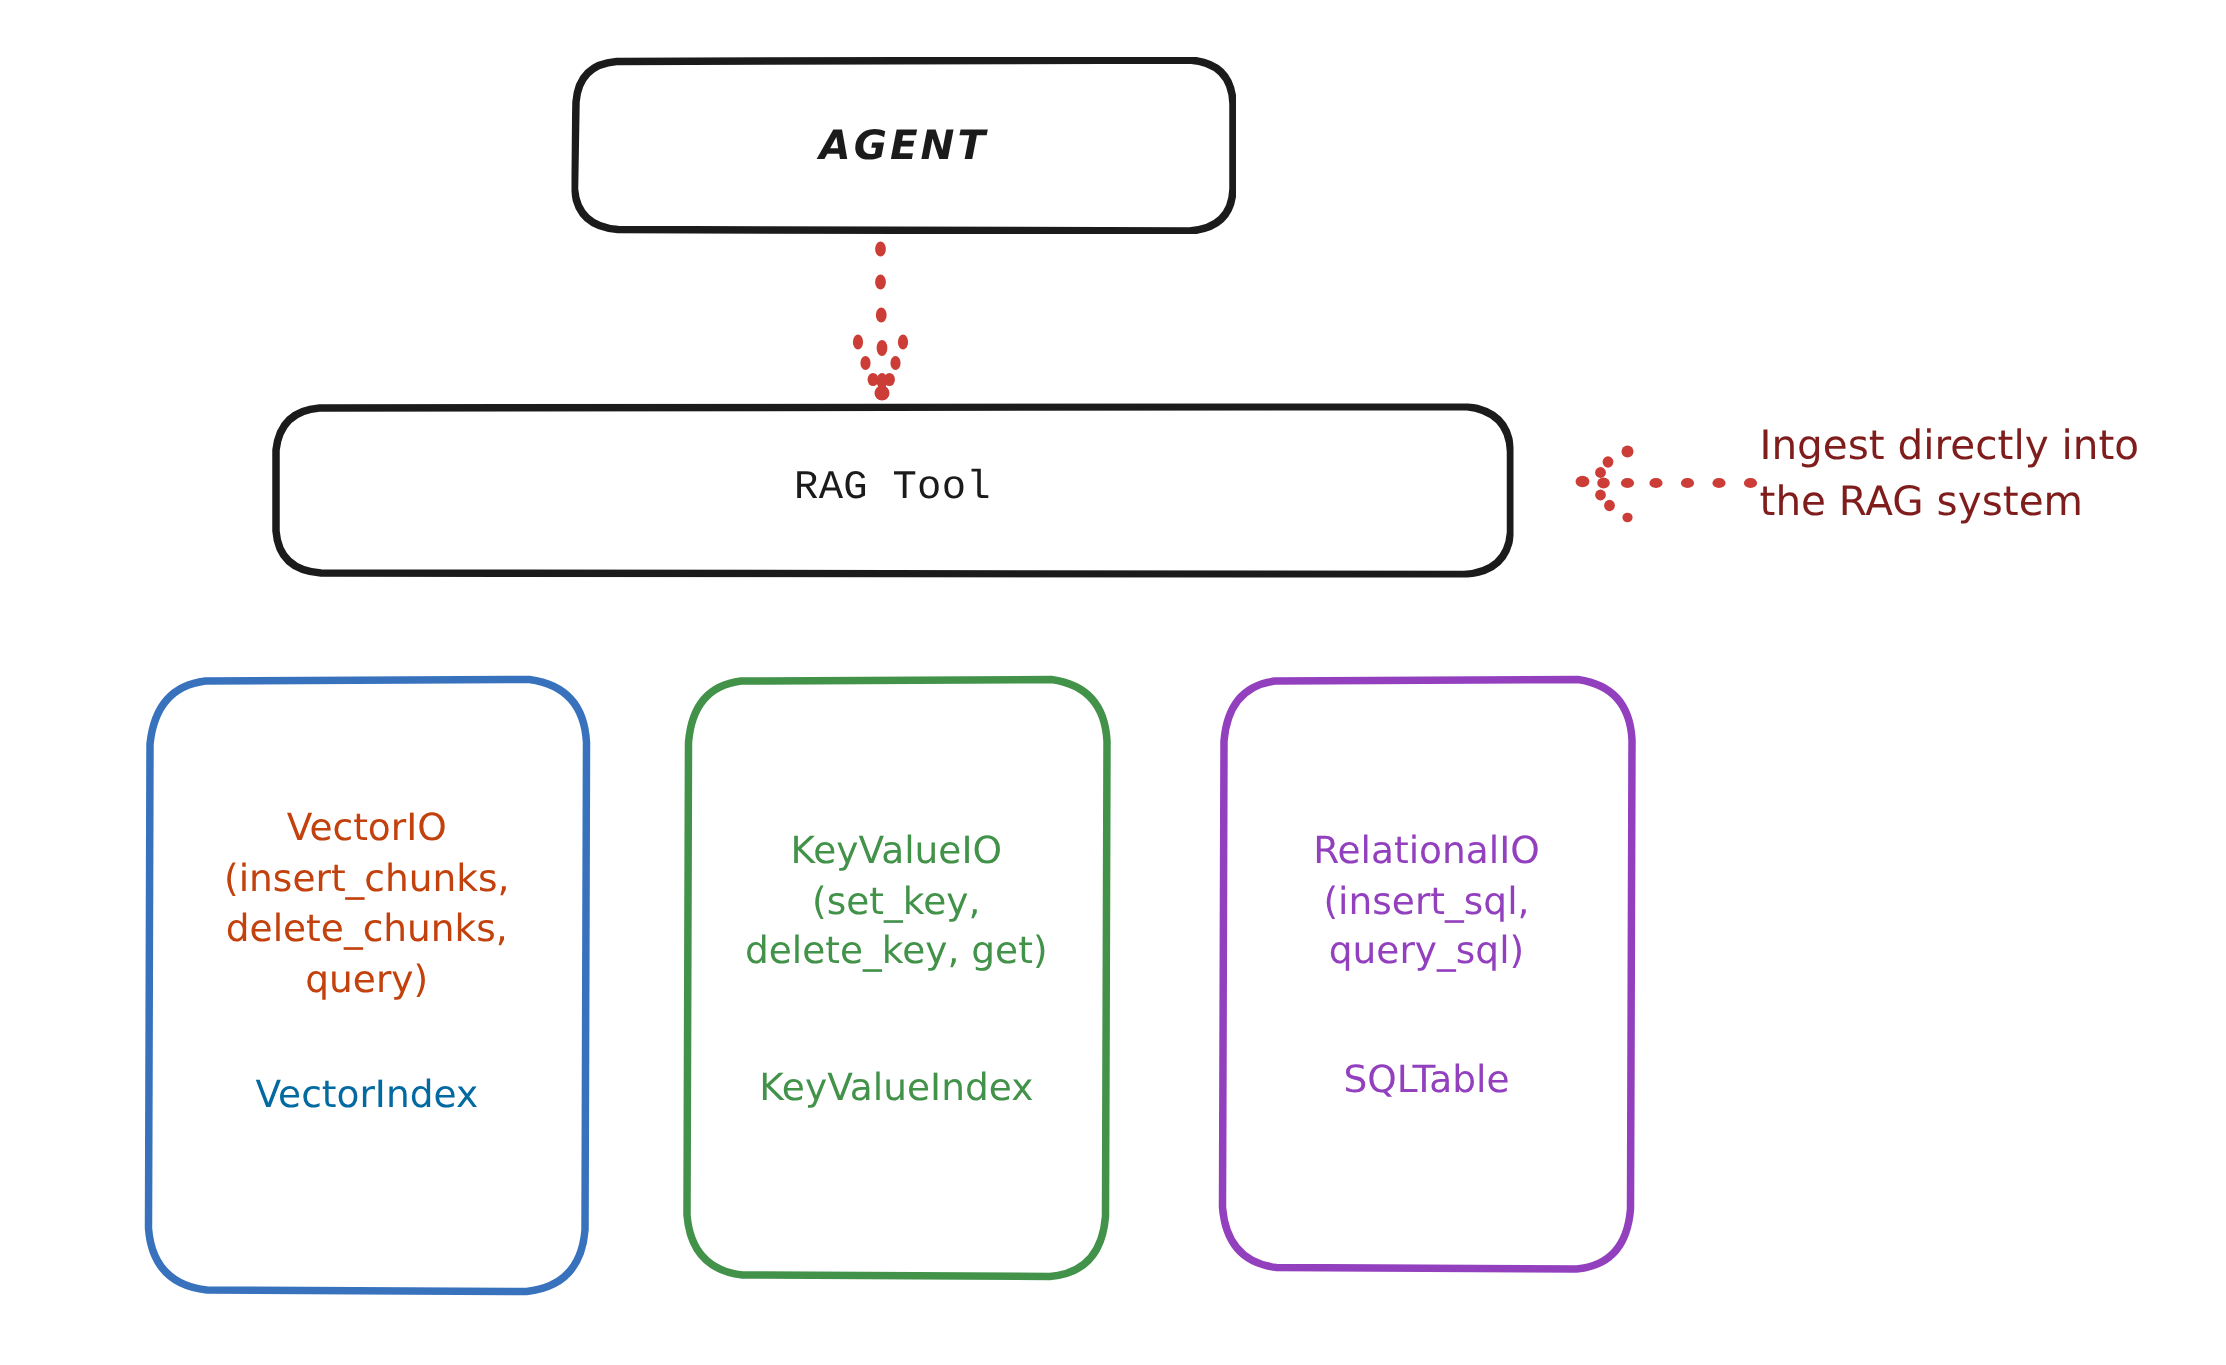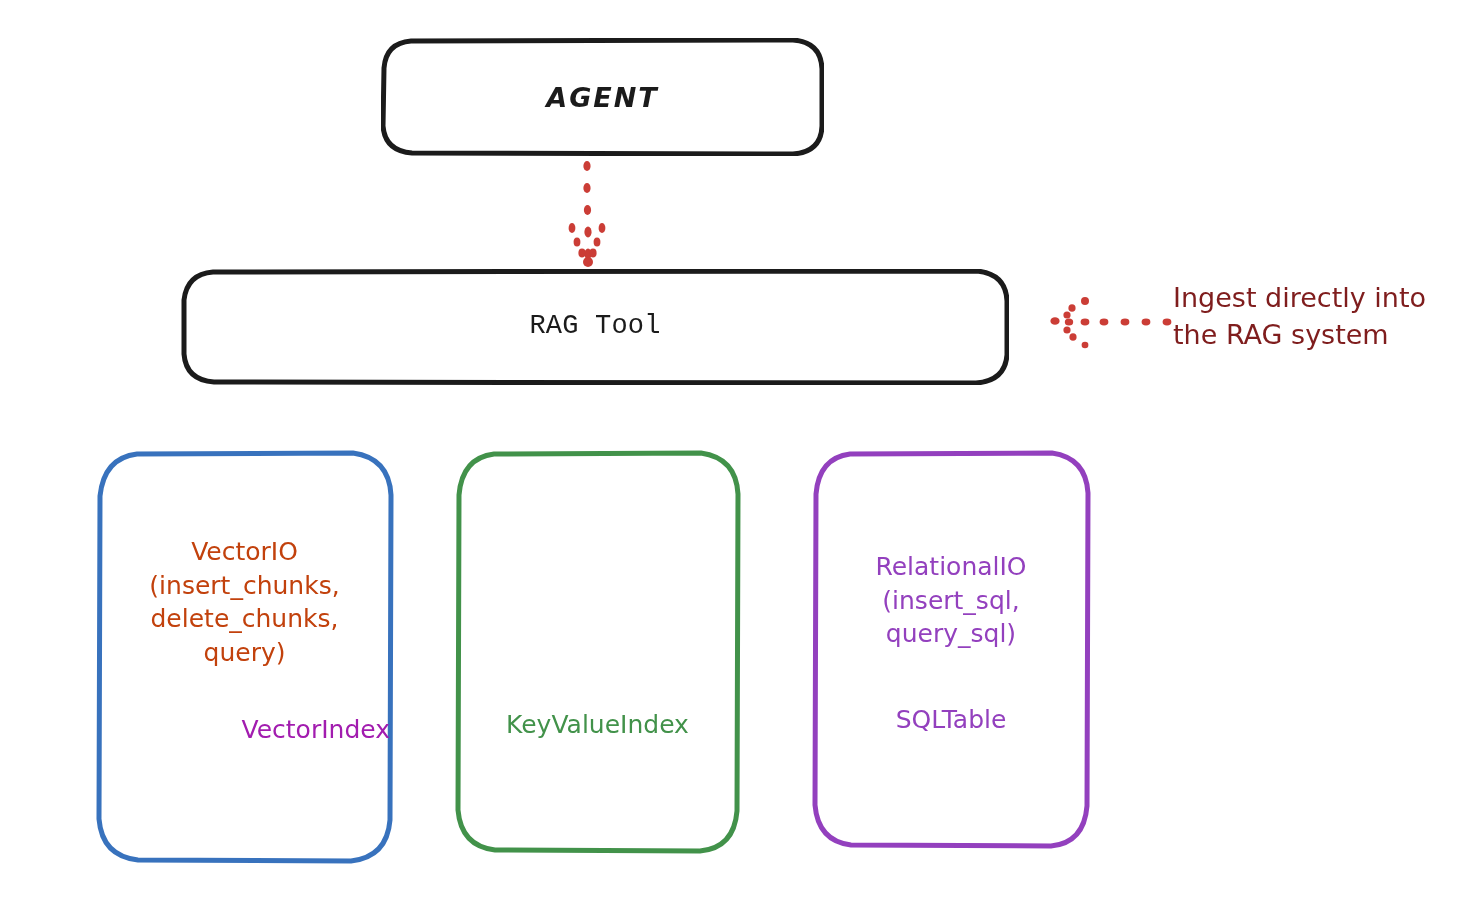--- a/index.html
+++ b/index.html
@@ -73,21 +73,21 @@
     position: absolute;
     left: 4px;
     right: 4px;
     text-align: center;
     font-size: 25px;
     font-family: "DejaVu Sans", sans-serif;
   }
 
   #vectorio-node { left: 68px; top: 450px; width: 299px; height: 415px; }
   #vectorio-node .title { top: 85px; color: #c2410c; }
-  #vectorio-node .index { top: 265px; color: #a21caf; text-align: right; }
+  #vectorio-node .index { top: 265px; color: #0369a1; }
 
   #keyvalueio-node { left: 427px; top: 450px; width: 287px; height: 405px; }
   #keyvalueio-node .title { top: 100px; color: #42924a; }
   #keyvalueio-node .index { top: 260px; color: #42924a; }
 
   #relationalio-node { left: 784px; top: 450px; width: 280px; height: 400px; }
   #relationalio-node .title { top: 100px; color: #9340be; }
   #relationalio-node .index { top: 255px; color: #9340be; }
 
   
@@ -173,20 +173,23 @@
 (insert_chunks,
 delete_chunks,
 query)</div>
     <div class="index">VectorIndex</div>
   </div>
 
   <div class="node io-node" id="keyvalueio-node">
     <svg class="shape" viewBox="0 0 287 405" preserveAspectRatio="none">
       <path d="M40 4 L247 3 Q282 8 284 44 L283 361 Q280 398 246 401 L41 400 Q7 396 4 360 L5 45 Q8 8 40 4 Z" fill="#ffffff" stroke="#42924a" stroke-width="5" stroke-linecap="round" stroke-linejoin="round"></path>
     </svg>
+    <div class="title">KeyValueIO
+(set_key,
+delete_key, get)</div>
     <div class="index">KeyValueIndex</div>
   </div>
 
   <div class="node io-node" id="relationalio-node">
     <svg class="shape" viewBox="0 0 280 400" preserveAspectRatio="none">
       <path d="M39 4 L241 3 Q275 8 277 43 L276 356 Q273 393 240 396 L40 395 Q7 391 4 355 L5 44 Q8 8 39 4 Z" fill="#ffffff" stroke="#9340be" stroke-width="5" stroke-linecap="round" stroke-linejoin="round"></path>
     </svg>
     <div class="title">RelationalIO
 (insert_sql,
 query_sql)</div>

